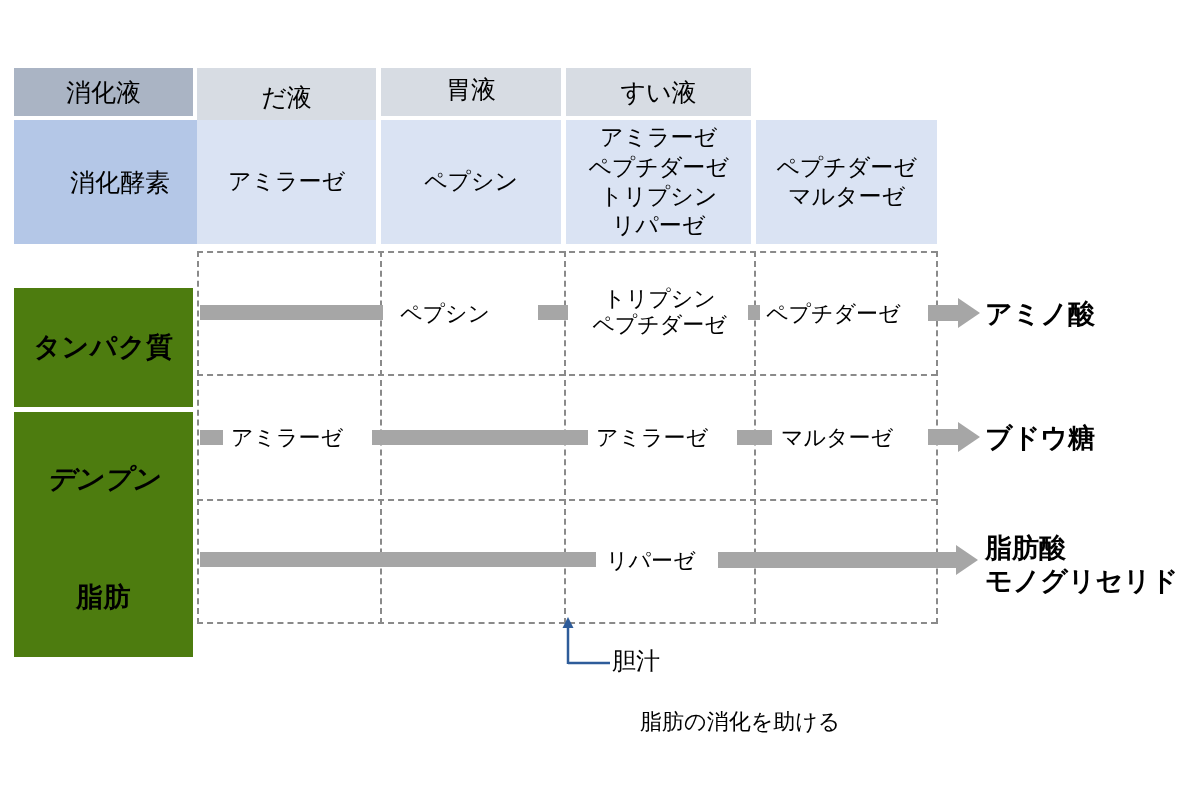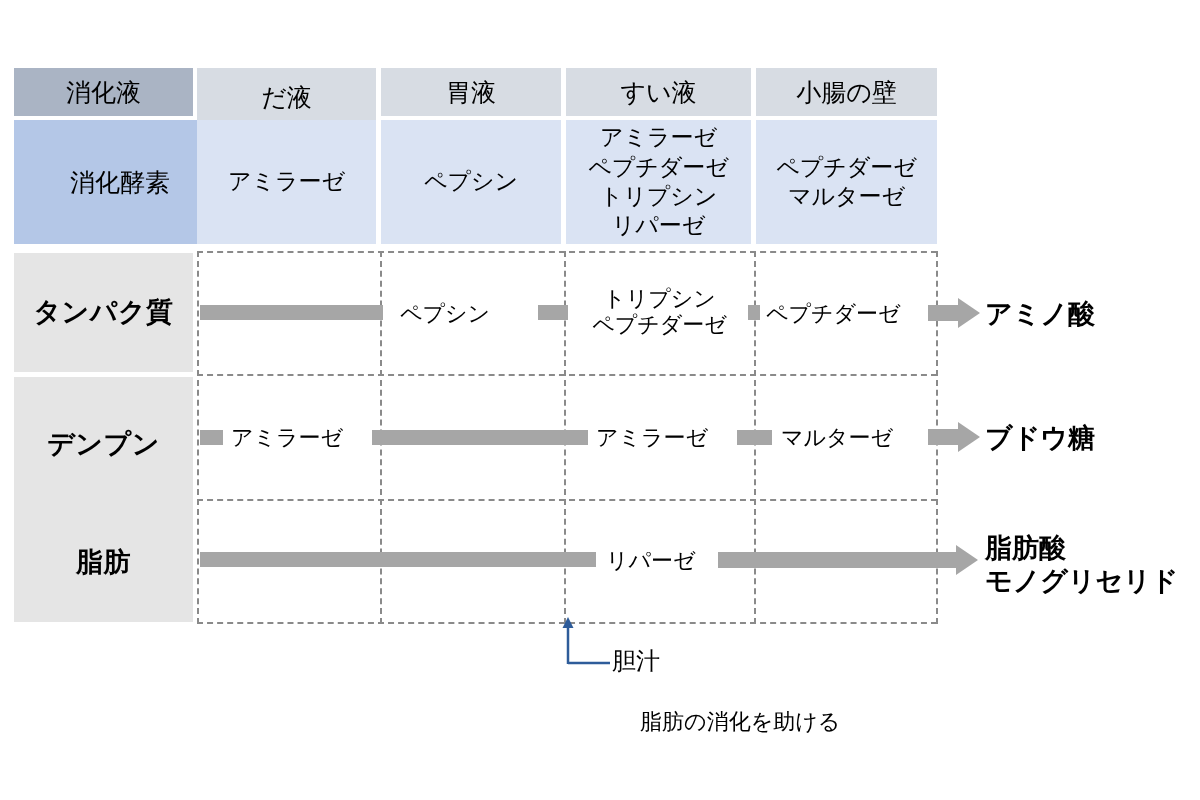--- a/index.html
+++ b/index.html
@@ -24,23 +24,24 @@
   
   .hdr1-label{background:#aab4c4;font-size:25px;}
   .hdr1-cell{background:#d7dce3;font-size:25px;}
 
   
   .hdr2-label{background:#b4c7e7;font-size:25px;}
   .hdr2-cell{background:#dae3f3;font-size:23px;}
 
   
   .nutri{
-    background:#e5e5e5;
+    background:#4d7c0f;
     font-size:27px;font-weight:bold;
     letter-spacing:0.5px;
+    margin-top:35px;
   }
 
   
   .vline{
     position:absolute;
     border-left:2px dashed #8a8a8a;
     width:0;
   }
   .hline{
     position:absolute;
@@ -96,43 +97,42 @@
 </style>
 </head>
 <body>
 
 <div id="stage">
 
   <div class="cell hdr1-label" style="left:14px;top:68px;width:179px;height:48px;">消化液</div>
 
   <div class="cell hdr1-cell" style="left:197px;top:68px;width:179px;height:57px;">だ液</div>
 
-  <div class="cell hdr1-cell" style="left:381px;top:68px;width:180px;height:48px;">胃液</div>
+  <div class="cell hdr1-cell" style="left:381px;top:68px;width:180px;height:48px;font-family:Liberation Mono, monospace;">胃液</div>
 
   <div class="cell hdr1-cell" style="left:566px;top:68px;width:185px;height:48px;">すい液</div>
 
-  <div class="cell hdr1-cell" style="left:756px;top:68px;width:181px;height:48px;">小腸の壁</div>
 
   <div class="cell hdr2-label" style="left:14px;top:120px;width:212px;height:124px;">消化酵素</div>
 
   <div class="cell hdr2-cell multi" style="left:197px;top:120px;width:179px;height:124px;">アミラーゼ</div>
 
   <div class="cell hdr2-cell multi" style="left:381px;top:120px;width:180px;height:124px;">ペプシン</div>
 
   <div class="cell hdr2-cell multi" style="left:566px;top:120px;width:185px;height:124px;white-space:pre-line;">アミラーゼ
 ペプチダーゼ
 トリプシン
 リパーゼ</div>
 
   <div class="cell hdr2-cell multi" style="left:756px;top:120px;width:181px;height:124px;white-space:pre-line;">ペプチダーゼ
 マルターゼ</div>
 
   <div class="cell nutri" style="left:14px;top:253px;width:179px;height:119px;">タンパク質</div>
 
-  <div class="cell nutri" style="left:14px;top:377px;width:179px;height:135px;">デンプン</div>
+  <div class="cell nutri" style="left:14px;top:377px;width:179px;height:135px;font-style:italic;">デンプン</div>
 
   <div class="cell nutri" style="left:14px;top:502px;width:179px;height:120px;">脂肪</div>
 
   <div class="hline" style="left:197px;top:251px;width:740px;"></div>
   <div class="hline" style="left:197px;top:374px;width:740px;"></div>
   <div class="hline" style="left:197px;top:499px;width:740px;"></div>
   <div class="hline" style="left:197px;top:622px;width:740px;"></div>
 
   <div class="vline" style="left:197px;top:251px;height:373px;"></div>
   <div class="vline" style="left:380px;top:251px;height:373px;"></div>

